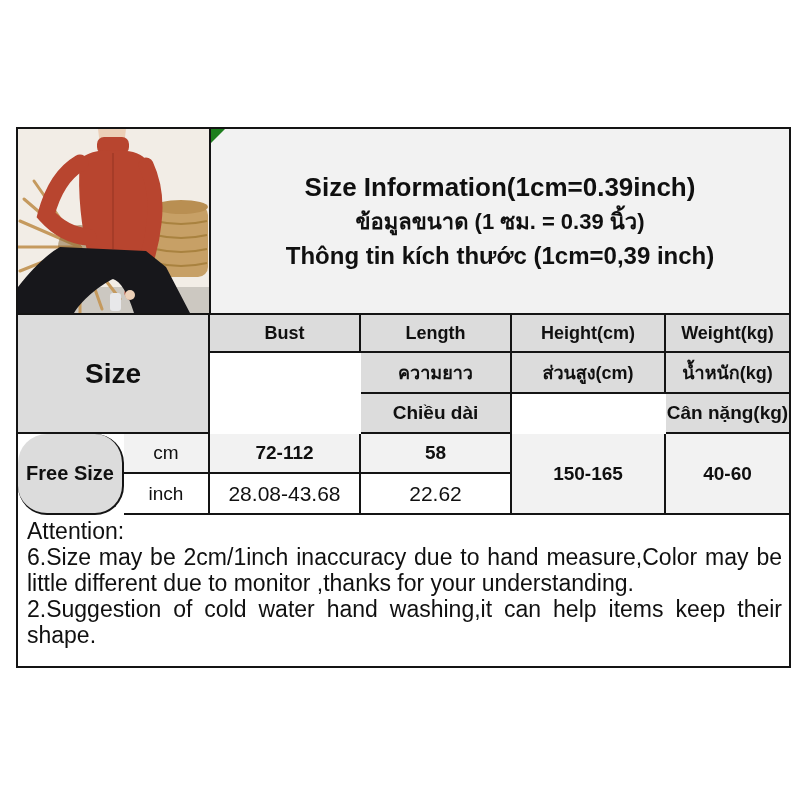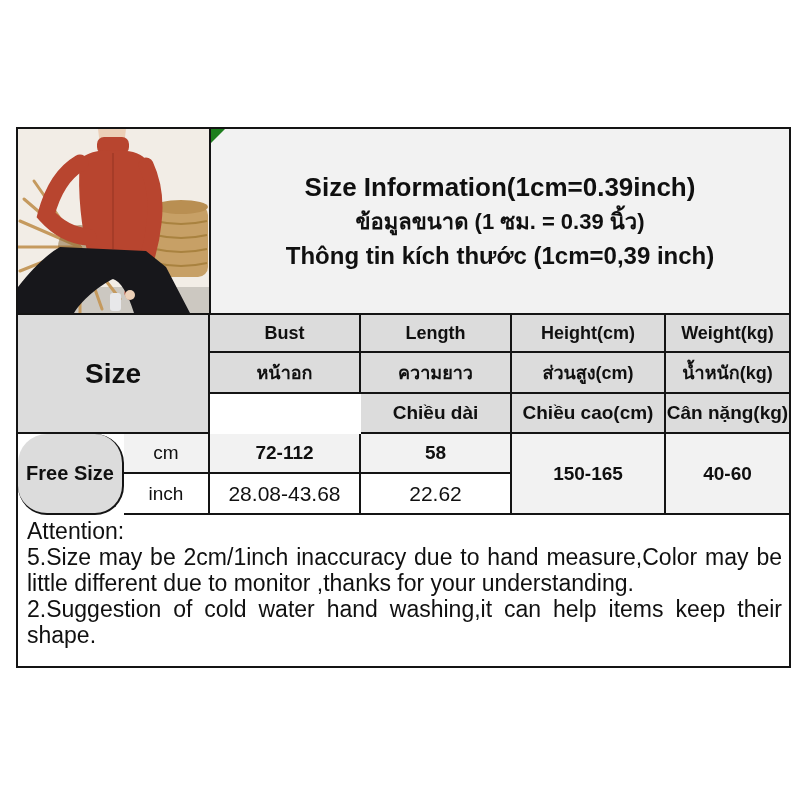--- a/index.html
+++ b/index.html
@@ -137,42 +137,40 @@
 
     <div class="size-grid">
 
       <div class="cell size-corner">Size</div>
 
       <div class="cell hdr" style="grid-column:3;grid-row:1">Bust</div>
       <div class="cell hdr" style="grid-column:4;grid-row:1">Length</div>
       <div class="cell hdr" style="grid-column:5;grid-row:1">Height(cm)</div>
       <div class="cell hdr last-col" style="grid-column:6;grid-row:1">Weight(kg)</div>
 
-      <div class="cell hdr hdr-th" style="grid-column:3;grid-row:2">หน้าอก</div>
       <div class="cell hdr hdr-th" style="grid-column:4;grid-row:2">ความยาว</div>
       <div class="cell hdr hdr-th" style="grid-column:5;grid-row:2">ส่วนสูง(cm)</div>
       <div class="cell hdr hdr-th last-col" style="grid-column:6;grid-row:2">น้ำหนัก(kg)</div>
 
       <div class="cell hdr hdr-vi" style="grid-column:4;grid-row:3">Chiều dài</div>
-      <div class="cell hdr hdr-vi" style="grid-column:5;grid-row:3">Chiều cao(cm)</div>
       <div class="cell hdr hdr-vi last-col" style="grid-column:6;grid-row:3">Cân nặng(kg)</div>
 
       <div class="cell free-size">Free Size</div>
 
       <div class="cell unit shaded" style="grid-column:2;grid-row:4">cm</div>
       <div class="cell val-cm shaded" style="grid-column:3;grid-row:4">72-112</div>
       <div class="cell val-cm shaded" style="grid-column:4;grid-row:4">58</div>
       <div class="cell span-rows shaded" style="grid-column:5">150-165</div>
       <div class="cell span-rows shaded last-col" style="grid-column:6">40-60</div>
 
       <div class="cell unit plain" style="grid-column:2;grid-row:5">inch</div>
       <div class="cell val-inch plain" style="grid-column:3;grid-row:5">28.08-43.68</div>
       <div class="cell val-inch plain" style="grid-column:4;grid-row:5">22.62</div>
     </div>
 
     <div class="attention">
       <div class="heading">Attention:</div>
-      <div class="note">5.Size may be 2cm/1inch inaccuracy due to hand measure,Color may be little different due to monitor ,thanks for your understanding.</div>
+      <div class="note">6.Size may be 2cm/1inch inaccuracy due to hand measure,Color may be little different due to monitor ,thanks for your understanding.</div>
       <div class="note">2.Suggestion of cold water hand washing,it can help items keep their shape.</div>
     </div>
 
   </div>
 </div>
 
 </body></html>

